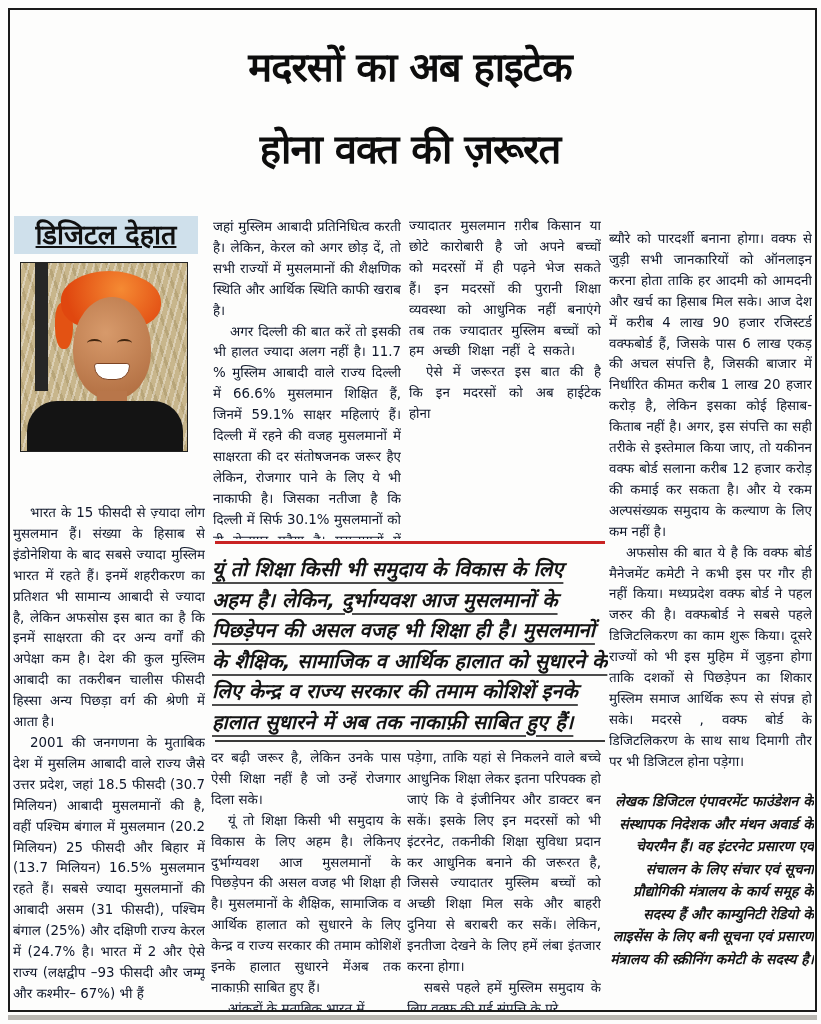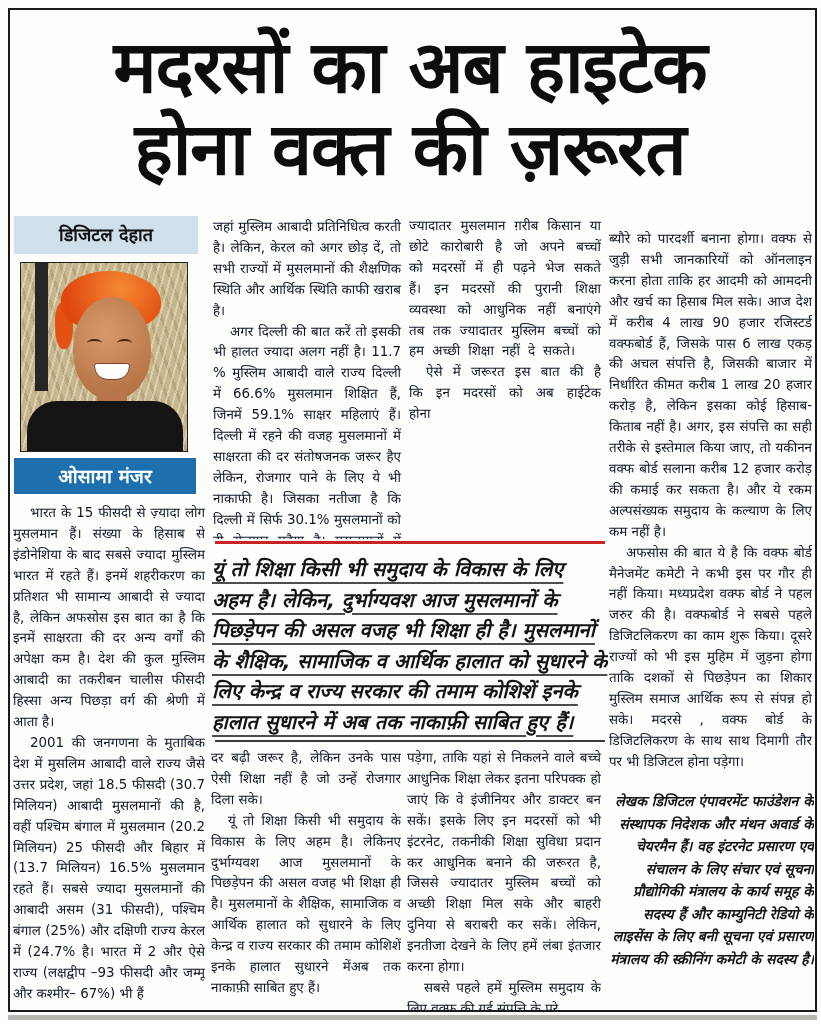--- a/index.html
+++ b/index.html
@@ -3,25 +3,25 @@
 <meta charset="utf-8">
 <style>
   * { margin:0; padding:0; box-sizing:border-box; }
   html,body { width:821px; height:1024px; background:#f4f3f1; font-family:"DejaVu Sans", sans-serif; }
   .page { position:relative; width:821px; height:1024px; background:#fdfdfc; overflow:hidden; }
   .frame { position:absolute; left:8px; top:8px; right:4px; bottom:12px; border:2px solid #1b1b1b; pointer-events:none; }
   .frame-shadow { position:absolute; left:8px; right:4px; bottom:4px; height:5px; background:#b9b7b2; }
 
   
   .headline { position:absolute; left:20px; top:26px; width:780px; text-align:center;
-              font-weight:800; font-size:72px; line-height:82px; color:#0d0d0d; letter-spacing:-1px; }
+              font-weight:800; font-size:40px; line-height:82px; color:#0d0d0d; letter-spacing:-1px; }
 
   
   .kicker { position:absolute; left:14px; top:216px; width:184px; height:38px; background:#cfe0eb;
-            color:#111; font-weight:800; font-size:18px; line-height:38px; text-align:center; }
+            color:#111; font-weight:800; font-size:27px; line-height:38px; text-align:center;text-decoration:underline; }
   .photo { position:absolute; left:20px; top:262px; width:168px; height:190px; border:1px solid #222;
            background-color:#c8b68c; overflow:hidden;
            background-image:
              repeating-linear-gradient(105deg, rgba(255,255,255,.35) 0 2px, transparent 2px 7px),
              repeating-linear-gradient(70deg, rgba(140,120,70,.28) 0 3px, transparent 3px 11px); }
   .photo .strip { position:absolute; left:14px; top:0; width:13px; height:128px; background:#262626; }
   .photo .turban { position:absolute; left:40px; top:8px; width:100px; height:60px;
                    border-radius:55% 60% 50% 50%;
                    background:radial-gradient(circle at 60% 30%, #f58a33, #e0470f 75%); }
   .photo .turban-tail { position:absolute; left:34px; top:40px; width:18px; height:46px;
@@ -83,21 +83,20 @@
     <div class="turban"></div>
     <div class="face">
       <div class="eye l"></div>
       <div class="eye r"></div>
       <div class="smile"></div>
     </div>
     <div class="neck"></div>
     <div class="shirt"></div>
   </div>
 
-  <div class="name-bar">ओसामा मंजर</div>
 
   <div class="col c1">
     <p>भारत के 15 फीसदी से ज़्यादा लोग मुसलमान हैं। संख्या के हिसाब से इंडोनेशिया के बाद सबसे ज्यादा मुस्लिम भारत में रहते हैं। इनमें शहरीकरण का प्रतिशत भी सामान्य आबादी से ज्यादा है, लेकिन अफसोस इस बात का है कि इनमें साक्षरता की दर अन्य वर्गों की अपेक्षा कम है। देश की कुल मुस्लिम आबादी का तकरीबन चालीस फीसदी हिस्सा अन्य पिछड़ा वर्ग की श्रेणी में आता है।</p>
     <p>2001 की जनगणना के मुताबिक देश में मुसलिम आबादी वाले राज्य जैसे उत्तर प्रदेश, जहां 18.5 फीसदी (30.7 मिलियन) आबादी मुसलमानों की है, वहीं पश्चिम बंगाल में मुसलमान (20.2 मिलियन) 25 फीसदी और बिहार में (13.7 मिलियन) 16.5% मुसलमान रहते हैं। सबसे ज्यादा मुसलमानों की आबादी असम (31 फीसदी), पश्चिम बंगाल (25%) और दक्षिणी राज्य केरल में (24.7% है। भारत में 2 और ऐसे राज्य (लक्षद्वीप –93 फीसदी और जम्मू और कश्मीर– 67%) भी हैं</p>
   </div>
 
   <div class="col c2t">
     <p class="cont">जहां मुस्लिम आबादी प्रतिनिधित्व करती है। लेकिन, केरल को अगर छोड़ दें, तो सभी राज्यों में मुसलमानों की शैक्षणिक स्थिति और आर्थिक स्थिति काफी खराब है।</p>
     <p>अगर दिल्ली की बात करें तो इसकी भी हालत ज्यादा अलग नहीं है। 11.7 % मुस्लिम आबादी वाले राज्य दिल्ली में 66.6% मुसलमान शिक्षित हैं, जिनमें 59.1% साक्षर महिलाएं हैं। दिल्ली में रहने की वजह मुसलमानों में साक्षरता की दर संतोषजनक जरूर हैए लेकिन, रोजगार पाने के लिए ये भी नाकाफी है। जिसका नतीजा है कि दिल्ली में सिर्फ 30.1% मुसलमानों को ही रोजगार मुहैया है। मुसलमानों में साक्षरता की</p>
   </div>
@@ -114,20 +113,21 @@
 
   <div class="red-rule"></div>
 
   <div class="quote">यूं तो शिक्षा किसी भी समुदाय के विकास के लिए अहम है। लेकिन, दुर्भाग्यवश आज मुसलमानों के पिछड़ेपन की असल वजह भी शिक्षा ही है। मुसलमानों के शैक्षिक, सामाजिक व आर्थिक हालात को सुधारने के लिए केन्द्र व राज्य सरकार की तमाम कोशिशें इनके हालात सुधारने में अब तक नाकाफ़ी साबित हुए हैं।</div>
 
   <div class="quote-rule"></div>
 
   <div class="col c2b">
     <p class="cont">दर बढ़ी जरूर है, लेकिन उनके पास ऐसी शिक्षा नहीं है जो उन्हें रोजगार दिला सके।</p>
     <p>यूं तो शिक्षा किसी भी समुदाय के विकास के लिए अहम है। लेकिनए दुर्भाग्यवश आज मुसलमानों के पिछड़ेपन की असल वजह भी शिक्षा ही है। मुसलमानों के शैक्षिक, सामाजिक व आर्थिक हालात को सुधारने के लिए केन्द्र व राज्य सरकार की तमाम कोशिशें इनके हालात सुधारने मेंअब तक नाकाफ़ी साबित हुए हैं।</p>
+    <p>आंकड़ों के मुताबिक भारत में</p>
   </div>
 
   <div class="col c3b">
     <p class="cont">पड़ेगा, ताकि यहां से निकलने वाले बच्चे आधुनिक शिक्षा लेकर इतना परिपक्क हो जाएं कि वे इंजीनियर और डाक्टर बन सकें। इसके लिए इन मदरसों को भी इंटरनेट, तकनीकी शिक्षा सुविधा प्रदान कर आधुनिक बनाने की जरूरत है, जिससे ज्यादातर मुस्लिम बच्चों को अच्छी शिक्षा मिल सके और बाहरी दुनिया से बराबरी कर सकें। लेकिन, इनतीजा देखने के लिए हमें लंबा इंतजार करना होगा।</p>
     <p>सबसे पहले हमें मुस्लिम समुदाय के लिए वक्फ की गई संपत्ति के पूरे</p>
   </div>
 
   <div class="bio">लेखक डिजिटल एंपावरमेंट फाउंडेशन के संस्थापक निदेशक और मंथन अवार्ड के चेयरमैन हैं। वह इंटरनेट प्रसारण एवं संचालन के लिए संचार एवं सूचना प्रौद्योगिकी मंत्रालय के कार्य समूह के सदस्य हैं और काम्युनिटी रेडियो के लाइसेंस के लिए बनी सूचना एवं प्रसारण मंत्रालय की स्क्रीनिंग कमेटी के सदस्य है।</div>
 </div>
 

